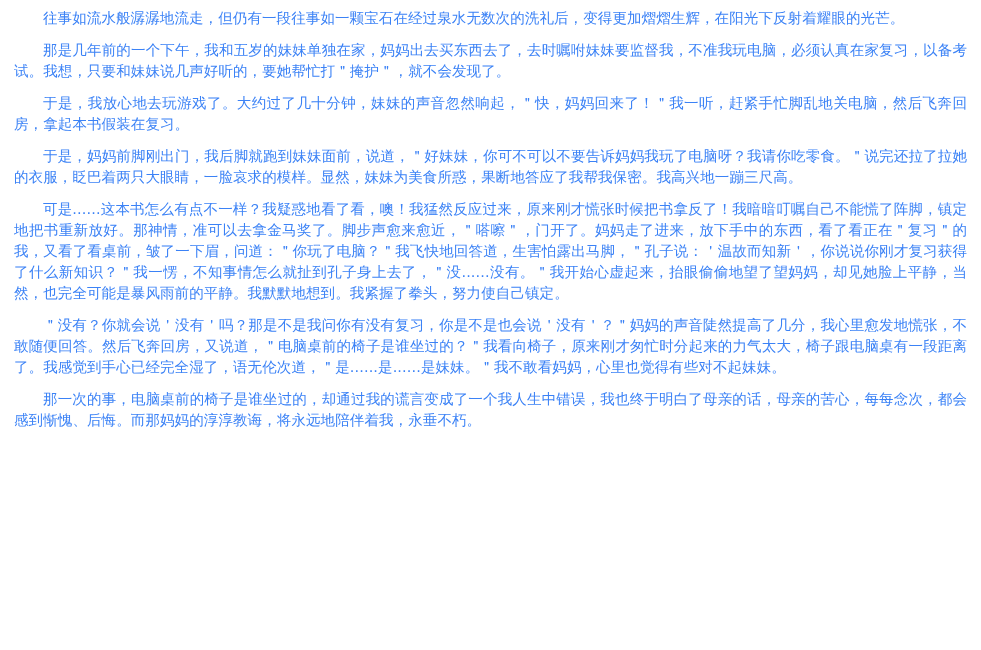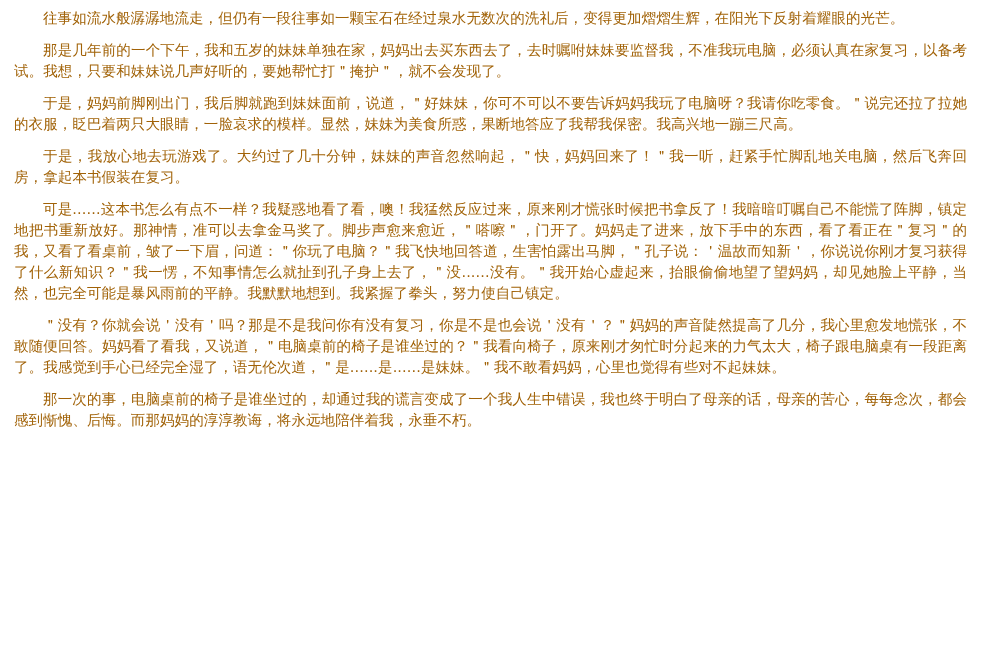--- a/index.html
+++ b/index.html
@@ -17,31 +17,31 @@
     box-sizing: border-box;
     width: 981px;
     height: 650px;
     padding: 8px 14px 0 14px;
     background: #ffffff;
   }
   .para {
     margin: 0 0 11px 0;
     font-size: 14.5px;
     line-height: 21px;
-    color: #a16207;
+    color: #3b82f6;
     text-align: justify;
     text-justify: inter-ideograph;
     text-indent: 2em;
     letter-spacing: 0.1px;
   }
 </style>
 </head>
 <body>
 
 <div id="doc">
   <p class="para">往事如流水般潺潺地流走，但仍有一段往事如一颗宝石在经过泉水无数次的洗礼后，变得更加熠熠生辉，在阳光下反射着耀眼的光芒。</p>
   <p class="para">那是几年前的一个下午，我和五岁的妹妹单独在家，妈妈出去买东西去了，去时嘱咐妹妹要监督我，不准我玩电脑，必须认真在家复习，以备考试。我想，只要和妹妹说几声好听的，要她帮忙打＂掩护＂，就不会发现了。</p>
+  <p class="para">于是，我放心地去玩游戏了。大约过了几十分钟，妹妹的声音忽然响起，＂快，妈妈回来了！＂我一听，赶紧手忙脚乱地关电脑，然后飞奔回房，拿起本书假装在复习。</p>
   <p class="para">于是，妈妈前脚刚出门，我后脚就跑到妹妹面前，说道，＂好妹妹，你可不可以不要告诉妈妈我玩了电脑呀？我请你吃零食。＂说完还拉了拉她的衣服，眨巴着两只大眼睛，一脸哀求的模样。显然，妹妹为美食所惑，果断地答应了我帮我保密。我高兴地一蹦三尺高。</p>
-  <p class="para">于是，我放心地去玩游戏了。大约过了几十分钟，妹妹的声音忽然响起，＂快，妈妈回来了！＂我一听，赶紧手忙脚乱地关电脑，然后飞奔回房，拿起本书假装在复习。</p>
   <p class="para">可是......这本书怎么有点不一样？我疑惑地看了看，噢！我猛然反应过来，原来刚才慌张时候把书拿反了！我暗暗叮嘱自己不能慌了阵脚，镇定地把书重新放好。那神情，准可以去拿金马奖了。脚步声愈来愈近，＂嗒嚓＂，门开了。妈妈走了进来，放下手中的东西，看了看正在＂复习＂的我，又看了看桌前，皱了一下眉，问道：＂你玩了电脑？＂我飞快地回答道，生害怕露出马脚，＂孔子说：＇温故而知新＇，你说说你刚才复习获得了什么新知识？＂我一愣，不知事情怎么就扯到孔子身上去了，＂没......没有。＂我开始心虚起来，抬眼偷偷地望了望妈妈，却见她脸上平静，当然，也完全可能是暴风雨前的平静。我默默地想到。我紧握了拳头，努力使自己镇定。</p>
-  <p class="para">＂没有？你就会说＇没有＇吗？那是不是我问你有没有复习，你是不是也会说＇没有＇？＂妈妈的声音陡然提高了几分，我心里愈发地慌张，不敢随便回答。妈妈看了看我，又说道，＂电脑桌前的椅子是谁坐过的？＂我看向椅子，原来刚才匆忙时分起来的力气太大，椅子跟电脑桌有一段距离了。我感觉到手心已经完全湿了，语无伦次道，＂是......是......是妹妹。＂我不敢看妈妈，心里也觉得有些对不起妹妹。</p>
+  <p class="para">＂没有？你就会说＇没有＇吗？那是不是我问你有没有复习，你是不是也会说＇没有＇？＂妈妈的声音陡然提高了几分，我心里愈发地慌张，不敢随便回答。然后飞奔回房，又说道，＂电脑桌前的椅子是谁坐过的？＂我看向椅子，原来刚才匆忙时分起来的力气太大，椅子跟电脑桌有一段距离了。我感觉到手心已经完全湿了，语无伦次道，＂是......是......是妹妹。＂我不敢看妈妈，心里也觉得有些对不起妹妹。</p>
   <p class="para">那一次的事，电脑桌前的椅子是谁坐过的，却通过我的谎言变成了一个我人生中错误，我也终于明白了母亲的话，母亲的苦心，每每念次，都会感到惭愧、后悔。而那妈妈的淳淳教诲，将永远地陪伴着我，永垂不朽。</p>
 </div>
 
 </body></html>

